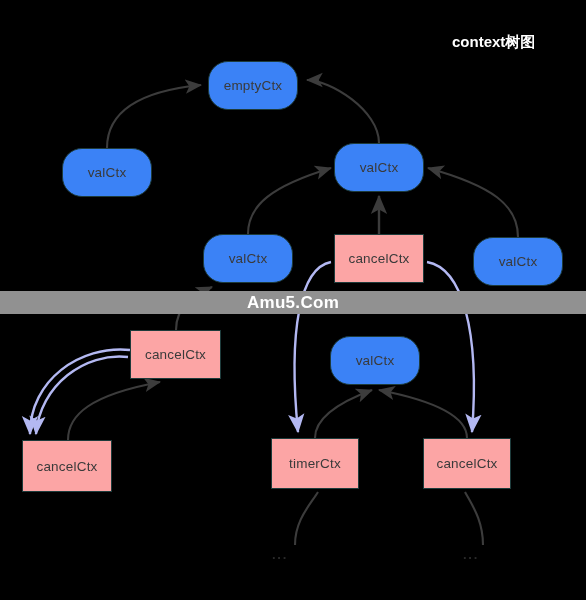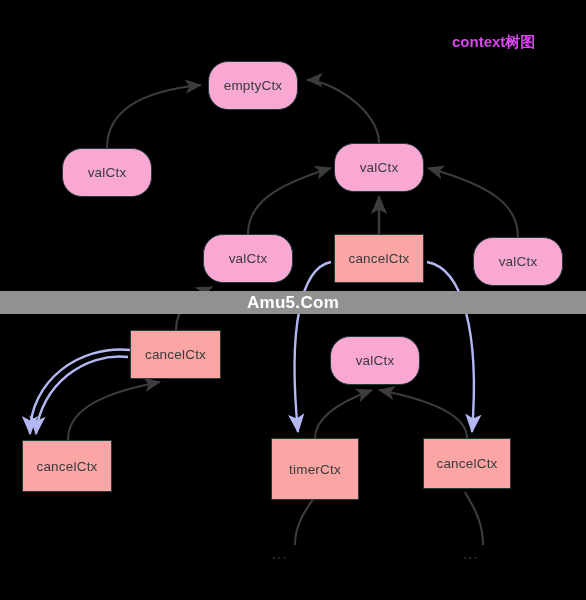--- a/index.html
+++ b/index.html
@@ -1,28 +1,28 @@
 <!DOCTYPE html>
 <html><head>
 <meta charset="utf-8">
 <style>
   html,body{margin:0;padding:0;background:#000;}
   body{width:586px;height:600px;overflow:hidden;font-family:"Liberation Sans",sans-serif;position:relative;}
   #stage{position:absolute;left:0;top:0;width:586px;height:600px;}
   svg.layer{position:absolute;left:0;top:0;width:586px;height:600px;}
   .node{position:absolute;box-sizing:border-box;display:flex;align-items:center;justify-content:center;
         border:1.4px solid #1d3b3b;font-size:13.5px;color:#3a3a3a;letter-spacing:.2px;}
-  .node.white{background:#f9a8d4;border-radius:20px;}
+  .node.white{background:#3b82f6;border-radius:20px;}
   .node.purple{background:#fca5a5;}
   .node .lbl{pointer-events:none;}
   #wm-band{position:absolute;left:0;width:586px;height:23px;background:#919191;
            display:flex;align-items:center;justify-content:center;}
   #wm-band .wtext{color:#fff;font-weight:bold;font-size:17px;letter-spacing:.3px;
                   font-family:"Liberation Sans",sans-serif;}
-  #title-wm{position:absolute;color:#d946ef;font-size:15px;font-weight:bold;
+  #title-wm{position:absolute;color:#ffffff;font-size:15px;font-weight:bold;
             font-family:"Liberation Sans",sans-serif;white-space:nowrap;}
   .dots{position:absolute;color:#2a2a2a;font-size:13px;font-weight:bold;letter-spacing:1px;}
 </style>
 </head>
 <body>
 
 <div id="stage">
 
   <svg class="layer" viewBox="0 0 586 600">
     <defs>
@@ -80,21 +80,21 @@
   </div>
   <div class="node purple" style="left:130px;top:330px;width:91px;height:49px;">
     <span class="lbl">cancelCtx</span>
   </div>
   <div class="node white" style="left:330px;top:336px;width:90px;height:49px;">
     <span class="lbl">valCtx</span>
   </div>
   <div class="node purple" style="left:22px;top:440px;width:90px;height:52px;">
     <span class="lbl">cancelCtx</span>
   </div>
-  <div class="node purple" style="left:271px;top:438px;width:88px;height:62px;">
+  <div class="node purple" style="left:271px;top:438px;width:88px;height:51px;">
     <span class="lbl">timerCtx</span>
   </div>
   <div class="node purple" style="left:423px;top:438px;width:88px;height:51px;">
     <span class="lbl">cancelCtx</span>
   </div>
 
   <div class="dots" style="left:272px;top:550px;">···</div>
   <div class="dots" style="left:463px;top:550px;">···</div>
 
   <div id="title-wm" style="left:452px;top:33px;">context树图</div>

